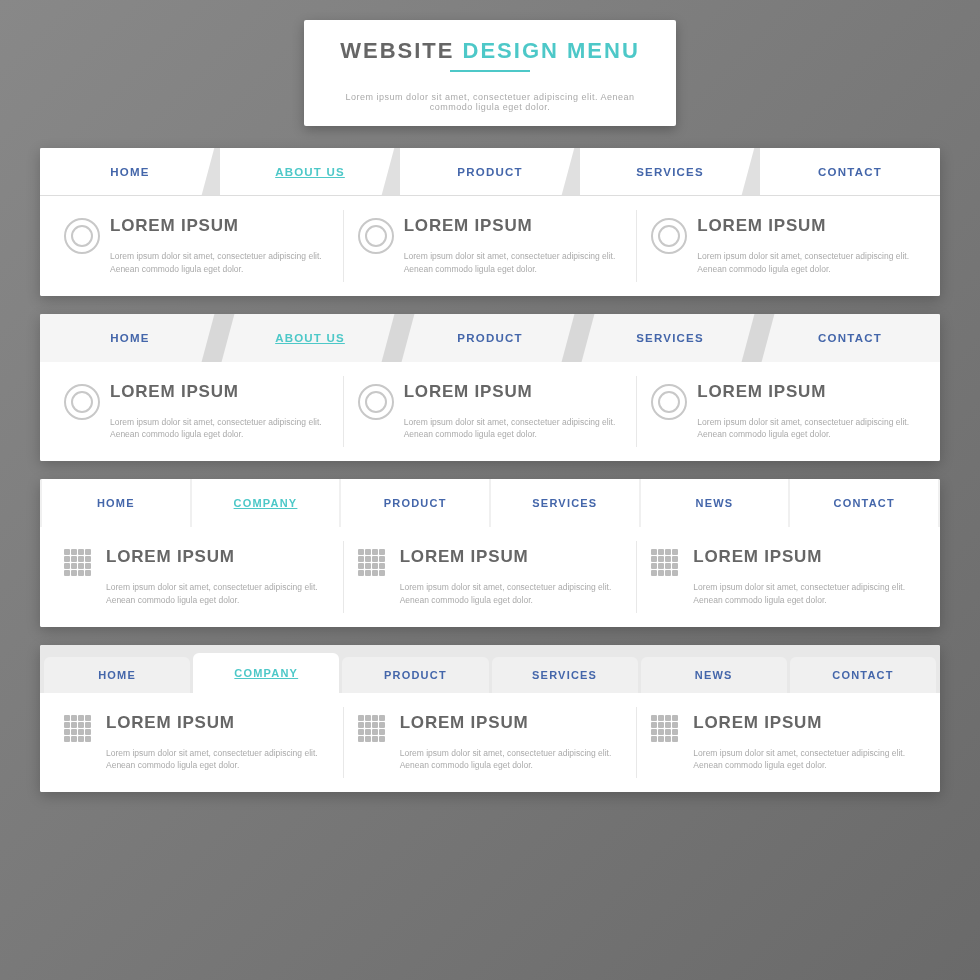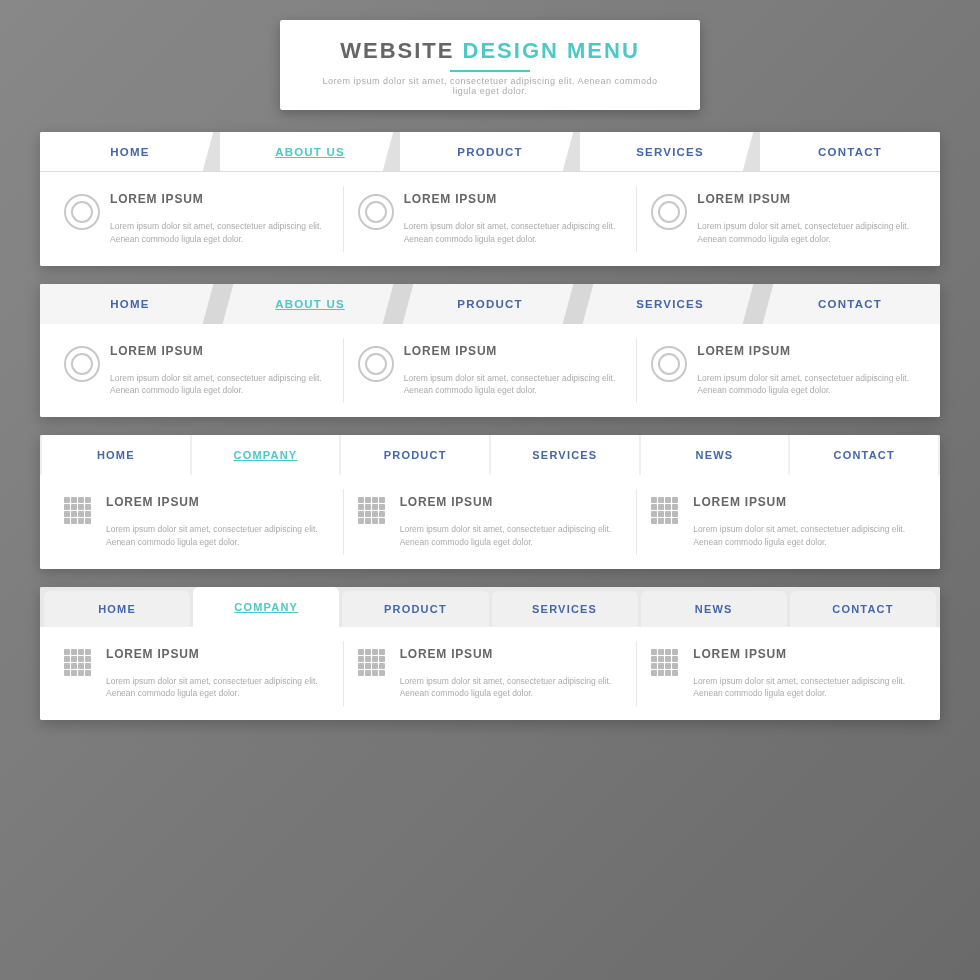--- a/index.html
+++ b/index.html
@@ -13,40 +13,40 @@
       display: flex;
       flex-direction: column;
       align-items: center;
       padding: 20px;
       overflow: hidden;
     }
 
     
     .header-card {
       background: white;
-      width: 420px;
+      width: 372px;
       padding: 18px 30px 14px;
       text-align: center;
       box-shadow: 0 4px 12px rgba(0,0,0,0.25);
       margin-bottom: 22px;
       border-radius: 2px;
     }
 
     .header-card h1 {
       font-size: 22px;
       font-weight: 700;
       color: #555;
       letter-spacing: 2px;
       text-transform: uppercase;
     }
 
     .header-card p {
       font-size: 9px;
       color: #aaa;
-      margin-top: 4px;
+      margin-top: 20px;
       letter-spacing: 0.5px;
     }
 
     .header-underline {
       width: 80px;
       height: 2px;
       background: linear-gradient(90deg, #4dc8c8, #4dc8c8);
       margin: 6px auto 0;
     }
 
@@ -57,21 +57,21 @@
       margin-bottom: 18px;
       box-shadow: 0 4px 14px rgba(0,0,0,0.22);
       border-radius: 2px;
       overflow: hidden;
     }
 
     
     .nav-bar {
       display: flex;
       align-items: stretch;
-      height: 40px;
+      height: 48px;
       background: #f0f0f0;
     }
 
     .nav-item {
       flex: 1;
       display: flex;
       align-items: center;
       justify-content: center;
       font-size: 11.5px;
       font-weight: 600;
@@ -231,21 +231,21 @@
       gap: 1px;
       margin-top: 2px;
     }
 
     .grid-dot {
       background: #bbb;
       border-radius: 1px;
     }
 
     .content-text h3 {
-      font-size: 12px;
+      font-size: 17px;
       font-weight: 700;
       color: #666;
       letter-spacing: 0.8px;
       text-transform: uppercase;
       margin-bottom: 4px;
     }
 
     .content-text p {
       font-size: 8.5px;
       color: #aaa;

